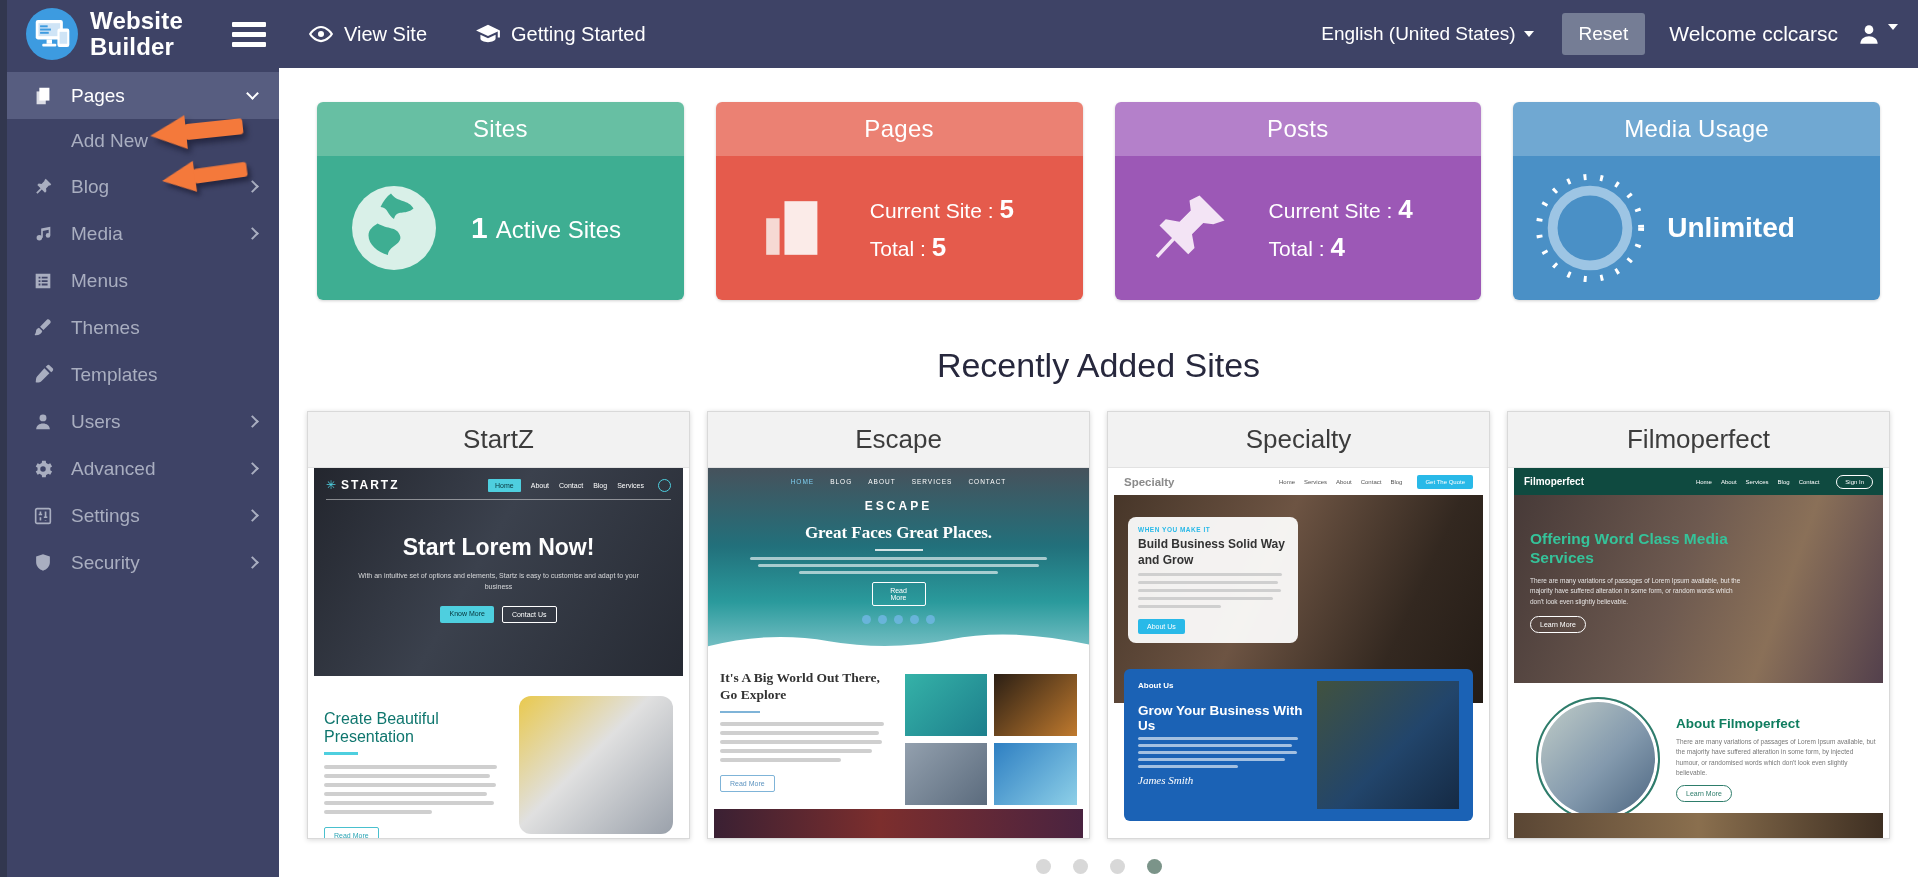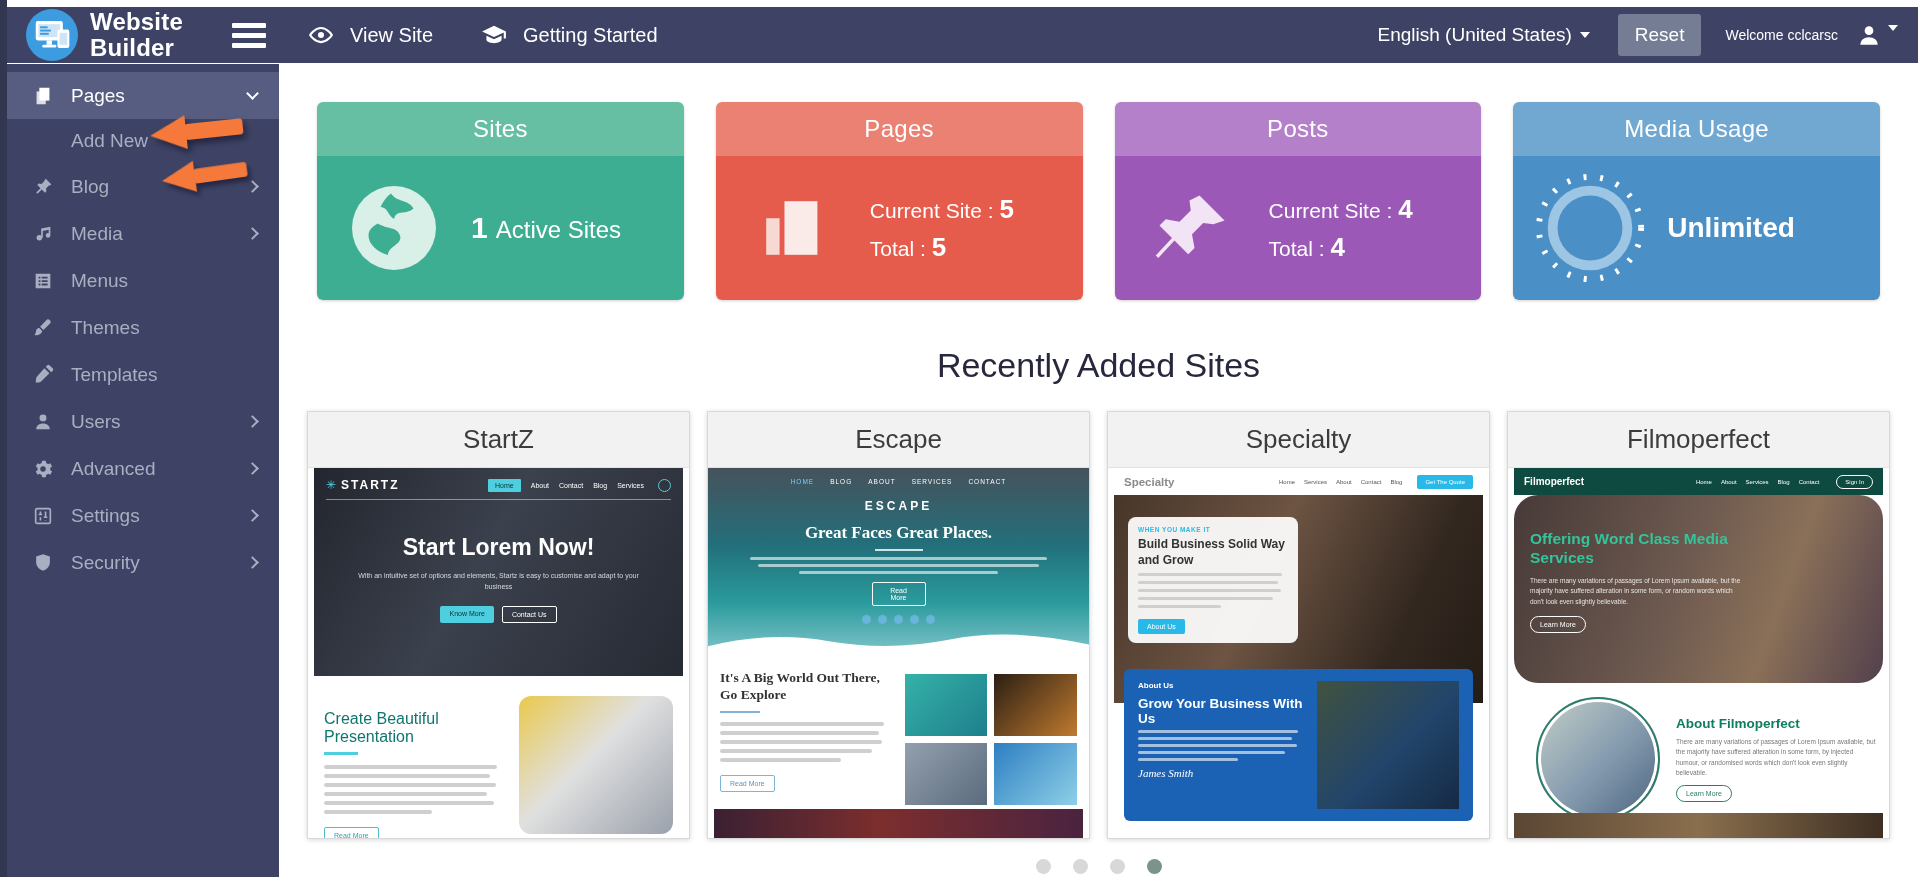--- a/index.html
+++ b/index.html
@@ -1,35 +1,35 @@
 <!DOCTYPE html>
 <html><head>
 <meta charset="utf-8">
 <style>
   * { margin:0; padding:0; box-sizing:border-box; }
   html,body { width:1918px; height:877px; overflow:hidden; background:#fff;
     font-family:"Liberation Sans", sans-serif; }
 
   
-  .topbar { position:fixed; top:7px; left:0; width:1918px; height:56px;
+  .topbar { position:fixed; top:0; left:0; width:1918px; height:68px;
     background:#3e4366; display:flex; align-items:center; z-index:40; color:#fff; }
   .edge-strip { position:fixed; left:0; top:0; width:7px; height:877px; background:#32374f; z-index:50; }
   .brand { display:flex; align-items:center; gap:12px; padding-left:26px; width:232px; }
   .brand-logo { width:52px; height:52px; flex:0 0 52px; }
   .brand-title { font-size:24px; font-weight:700; line-height:1.08; letter-spacing:.2px; }
   .hamburger { width:34px; display:flex; flex-direction:column; gap:5px; cursor:pointer; margin-right:42px; }
   .hamburger span { height:5px; background:#fff; border-radius:1px; }
-  .top-link { display:flex; align-items:center; gap:16px; font-size:20px; margin-right:48px; cursor:pointer; }
+  .top-link { display:flex; align-items:center; gap:10px; font-size:20px; margin-right:48px; cursor:pointer; }
   .top-link svg { width:26px; height:26px; }
   .lang { margin-left:auto; display:flex; align-items:center; gap:8px; font-size:19px; cursor:pointer; }
   .caret { width:0; height:0; border-left:5px solid transparent; border-right:5px solid transparent;
     border-top:6px solid #fff; display:inline-block; }
   .reset-btn { margin-left:28px; background:#757d95; color:#fff; border:none; border-radius:3px;
     font-size:19px; padding:10px 17px; cursor:pointer; font-family:inherit; }
-  .welcome { margin-left:24px; font-size:14px; }
+  .welcome { margin-left:24px; font-size:21px; }
   .avatar-wrap { display:flex; align-items:flex-start; gap:6px; margin-left:18px; margin-right:20px; cursor:pointer; }
   .avatar-wrap svg { width:26px; height:26px; }
   .avatar-wrap .caret { margin-top:3px; }
 
   
   .sidebar { position:fixed; top:64px; left:0; width:279px; height:813px;
     background:#3e4366; z-index:30; padding-top:8px; }
   .side-item { height:47px; display:flex; align-items:center; padding:0 22px 0 32px;
     color:#a9aec0; font-size:19px; cursor:pointer; }
   .side-item .sicon { width:22px; height:22px; margin-right:17px; flex:0 0 22px; }
@@ -130,31 +130,31 @@
   .sp-hero { height:208px; background:linear-gradient(115deg,#473629 0%,#6d5443 40%,#332820 75%,#241c16 100%);
     position:relative; padding:22px 0 0 14px; }
   .sp-over { width:170px; background:rgba(255,255,255,.93); border-radius:8px; padding:9px 10px; }
   .sp-kick { color:#29b9e8; font-size:6.5px; font-weight:700; letter-spacing:.5px; }
   .sp-head { color:#333; font-size:12px; font-weight:700; line-height:1.3; margin-top:4px; }
   .sp-btn { background:#29b9e8; color:#fff; border-radius:2px; margin-top:6px; }
   .sp-panel { position:relative; margin:-34px 10px 0; background:#1b62b5; border-radius:6px;
     padding:12px 14px; display:flex; gap:12px; height:152px; color:#fff; }
   .sp-pcol { width:52%; }
   .sp-plabel { font-size:8px; font-weight:700; }
-  .sp-phead { font-size:13.5px; font-weight:700; margin-top:6px; }
+  .sp-phead { font-size:13.5px; font-weight:700; margin-top:13px; }
   .sp-sig { font-family:"Liberation Serif", serif; font-style:italic; font-size:11px; margin-top:6px; }
   .sp-pimg { flex:1; background:linear-gradient(135deg,#41523f 0%,#22456b 55%,#152a44 100%); }
 
   
   .fp-nav { height:27px; background:#0f4a40; color:#fff; display:flex; align-items:center; padding:0 10px; }
   .fp-logo { font-size:10px; font-weight:700; }
   .fp-links { margin-left:auto; display:flex; gap:9px; font-size:6px; align-items:center; }
   .fp-signin { border:1px solid #fff; border-radius:8px; padding:3px 8px; font-size:6px; margin-left:8px; }
   .fp-hero { height:188px; background:linear-gradient(110deg,#473a38 0%,#6e5a50 45%,#8a7058 70%,#53404c 100%);
-    padding:34px 0 0 16px; position:relative;border-radius:24px; }
+    padding:34px 0 0 16px; position:relative; }
   .fp-head { color:#35c39a; font-size:15.5px; font-weight:700; width:230px; line-height:1.25; }
   .fp-text { color:rgba(255,255,255,.85); font-size:6.5px; width:215px; margin-top:8px; line-height:1.6; }
   .fp-btn { border:1px solid #fff; color:#fff; border-radius:9px; margin-top:9px; }
   .fp-sec { display:flex; align-items:center; gap:16px; padding:14px 10px 0 22px; }
   .fp-circle { width:124px; height:124px; border-radius:50%; flex:0 0 124px;
     background:linear-gradient(135deg,#c3cfc9 0%,#8399ad 55%,#4a637f 100%);
     border:2px solid #2e7d6b; box-shadow:0 0 0 3px #fff inset; }
   .fp-abouth { color:#0f7d5f; font-size:13.5px; font-weight:700; }
   .fp-abtext { color:#777; font-size:6.5px; line-height:1.6; margin-top:6px; width:200px; }
   .fp-btn2 { border:1px solid #2e7d6b; color:#2e7d6b; border-radius:9px; margin-top:7px; }

